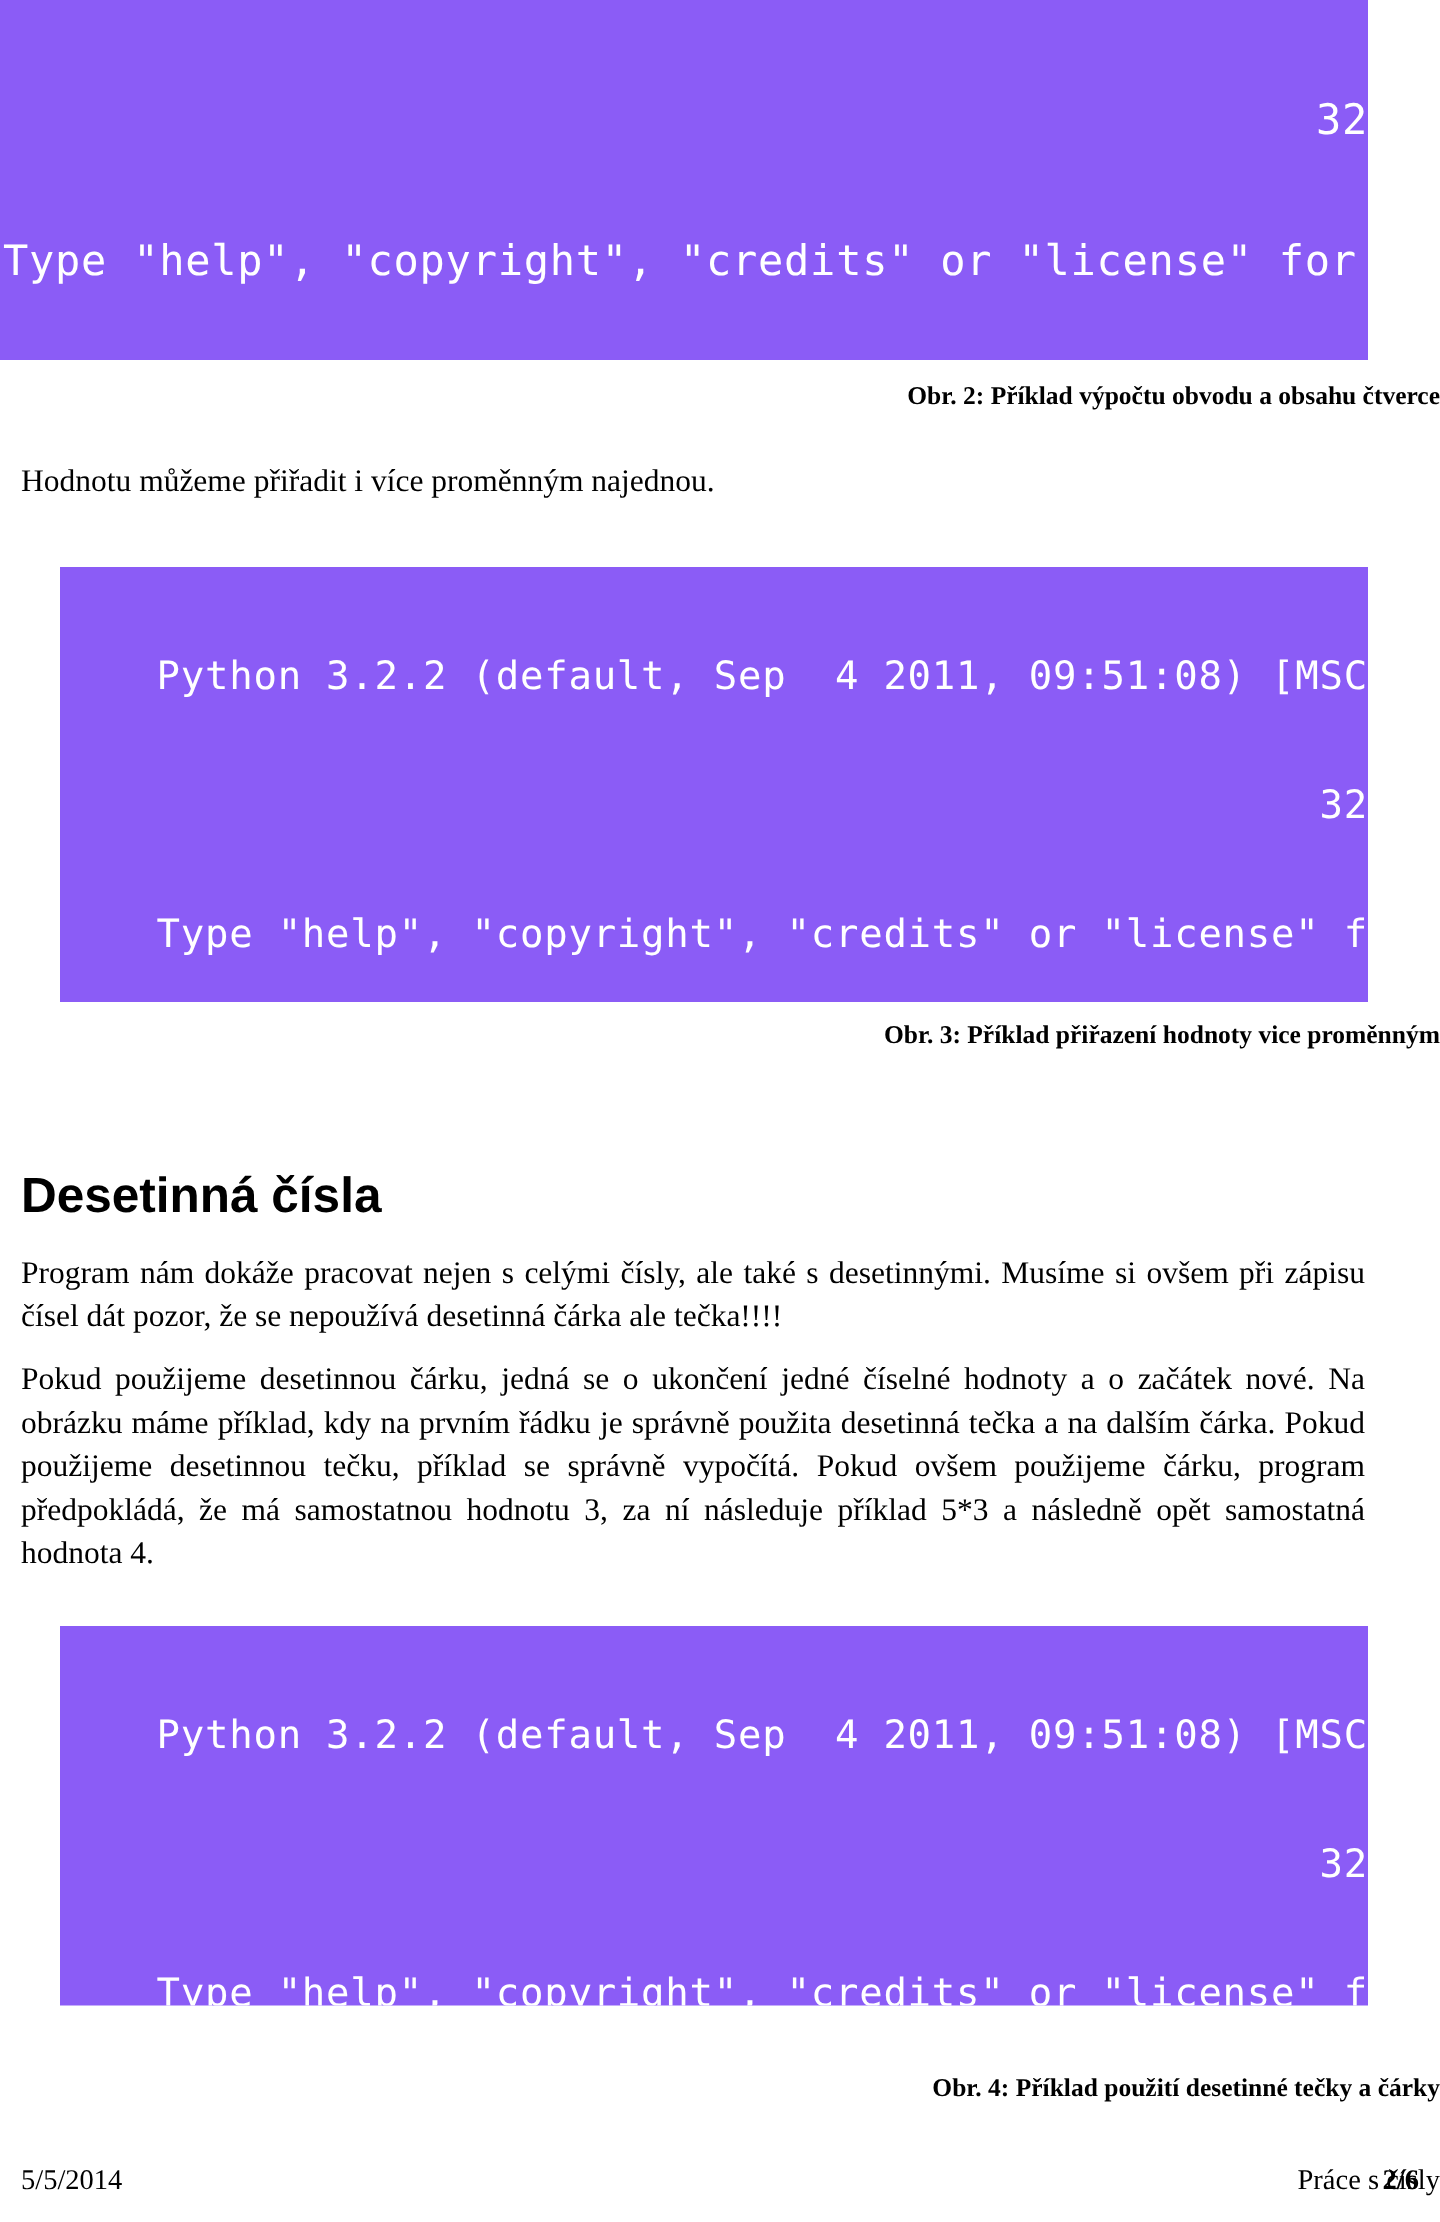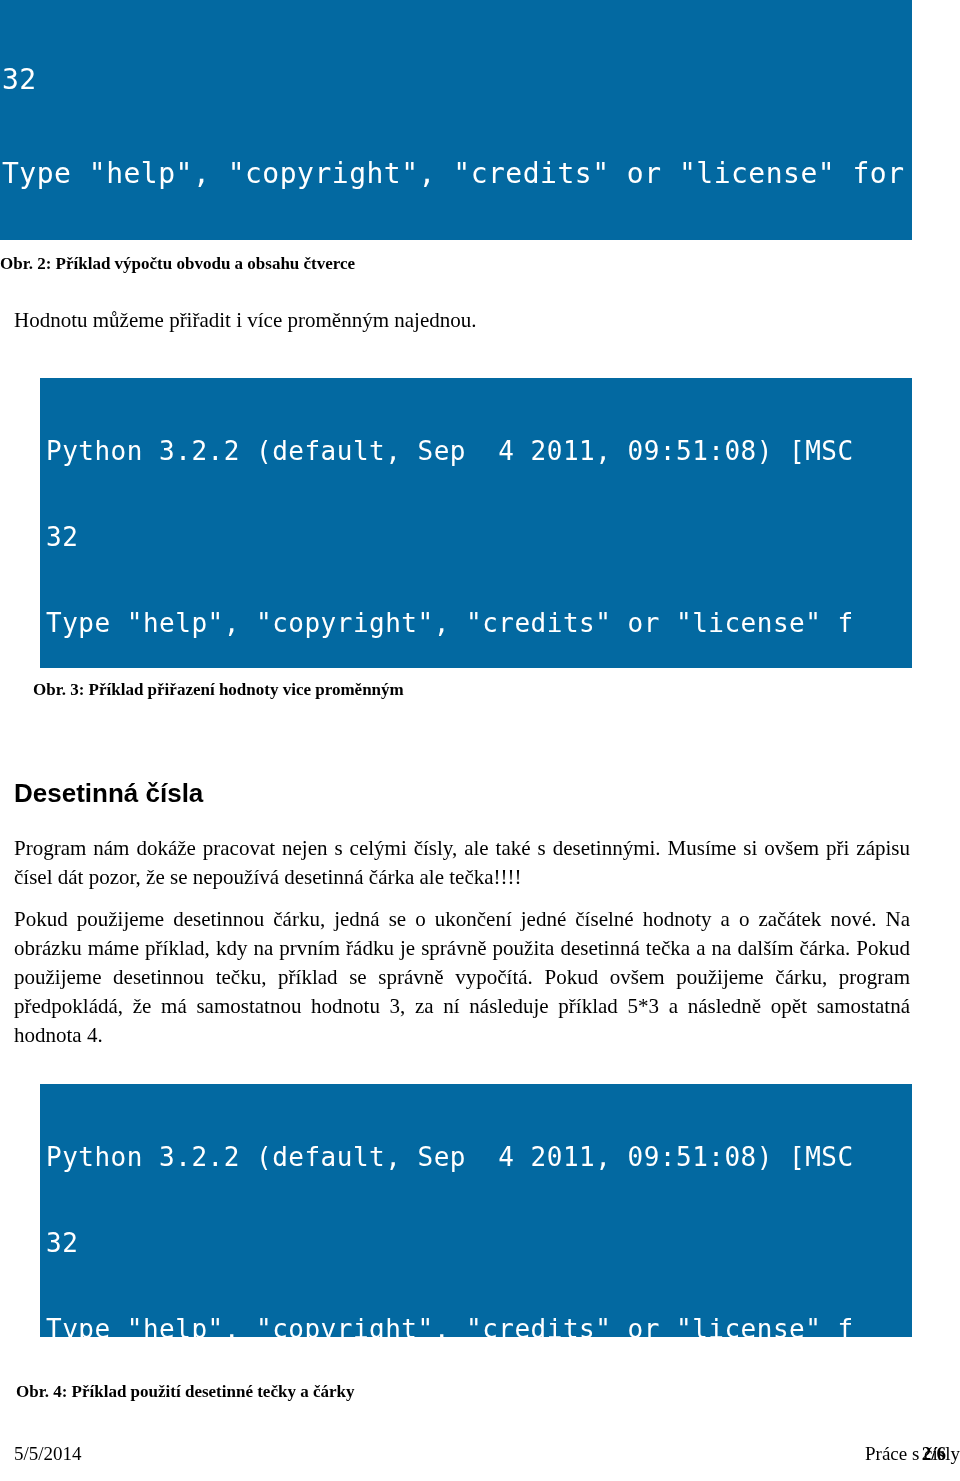--- a/index.html
+++ b/index.html
@@ -11,26 +11,27 @@
     width: 960px;
     height: 1481px;
     position: relative;
     font-family: "Liberation Serif", serif;
     color: #000000;
     overflow: hidden;
   }
 
   
   .term {
-    background: #0369a1;
+    background: #8b5cf6;
     color: #ffffff;
     font-family: "DejaVu Sans Mono", monospace;
     white-space: pre;
     overflow: hidden;
     position: relative;
+    text-align: right;
   }
   .term .line {
     line-height: 1.00;
   }
 
   
   #term-top {
     position: absolute;
     left: 0px;
     top: 0px;
@@ -40,33 +41,33 @@
     letter-spacing: 0.5px;
     padding: 0px 0 0 0;
   }
   #term-top .line { padding-left: 2px; }
 
   
   .caption {
     font-family: "Liberation Serif", serif;
     font-weight: bold;
     font-size: 17px;
-    text-align: left;
+    text-align: right;
   }
 
   .para {
     font-family: "Liberation Serif", serif;
     font-size: 21px;
     line-height: 1.38;
     text-align: justify;
   }
 
   h2.section-title {
     font-family: "Liberation Sans", sans-serif;
-    font-size: 26px;
+    font-size: 33px;
     font-weight: bold;
     margin: 0;
   }
 
   
   #term-2 {
     position: absolute;
     left: 40px;
     top: 378px;
     width: 872px;
@@ -146,19 +147,19 @@
   <div class="line">Python 3.2.2 (default, Sep  4 2011, 09:51:08) [MSC</div>
   <div class="line">32</div>
   <div class="line">Type "help", "copyright", "credits" or "license" f</div>
   
   
   
   
   
 </div>
 
-<div class="caption" style="position:absolute; left:0; right:15px; top:1382px;padding-left:16px;">Obr. 4: Příklad použití desetinné tečky a čárky</div>
+<div class="caption" style="position:absolute; left:0; right:0; top:1382px;padding-left:16px;">Obr. 4: Příklad použití desetinné tečky a čárky</div>
 
 <div class="footer">
   <span class="f-left">5/5/2014</span>
   <span class="f-mid">Práce s čísly</span>
   <span class="f-right">2/6</span>
 </div>
 
 </body></html>

